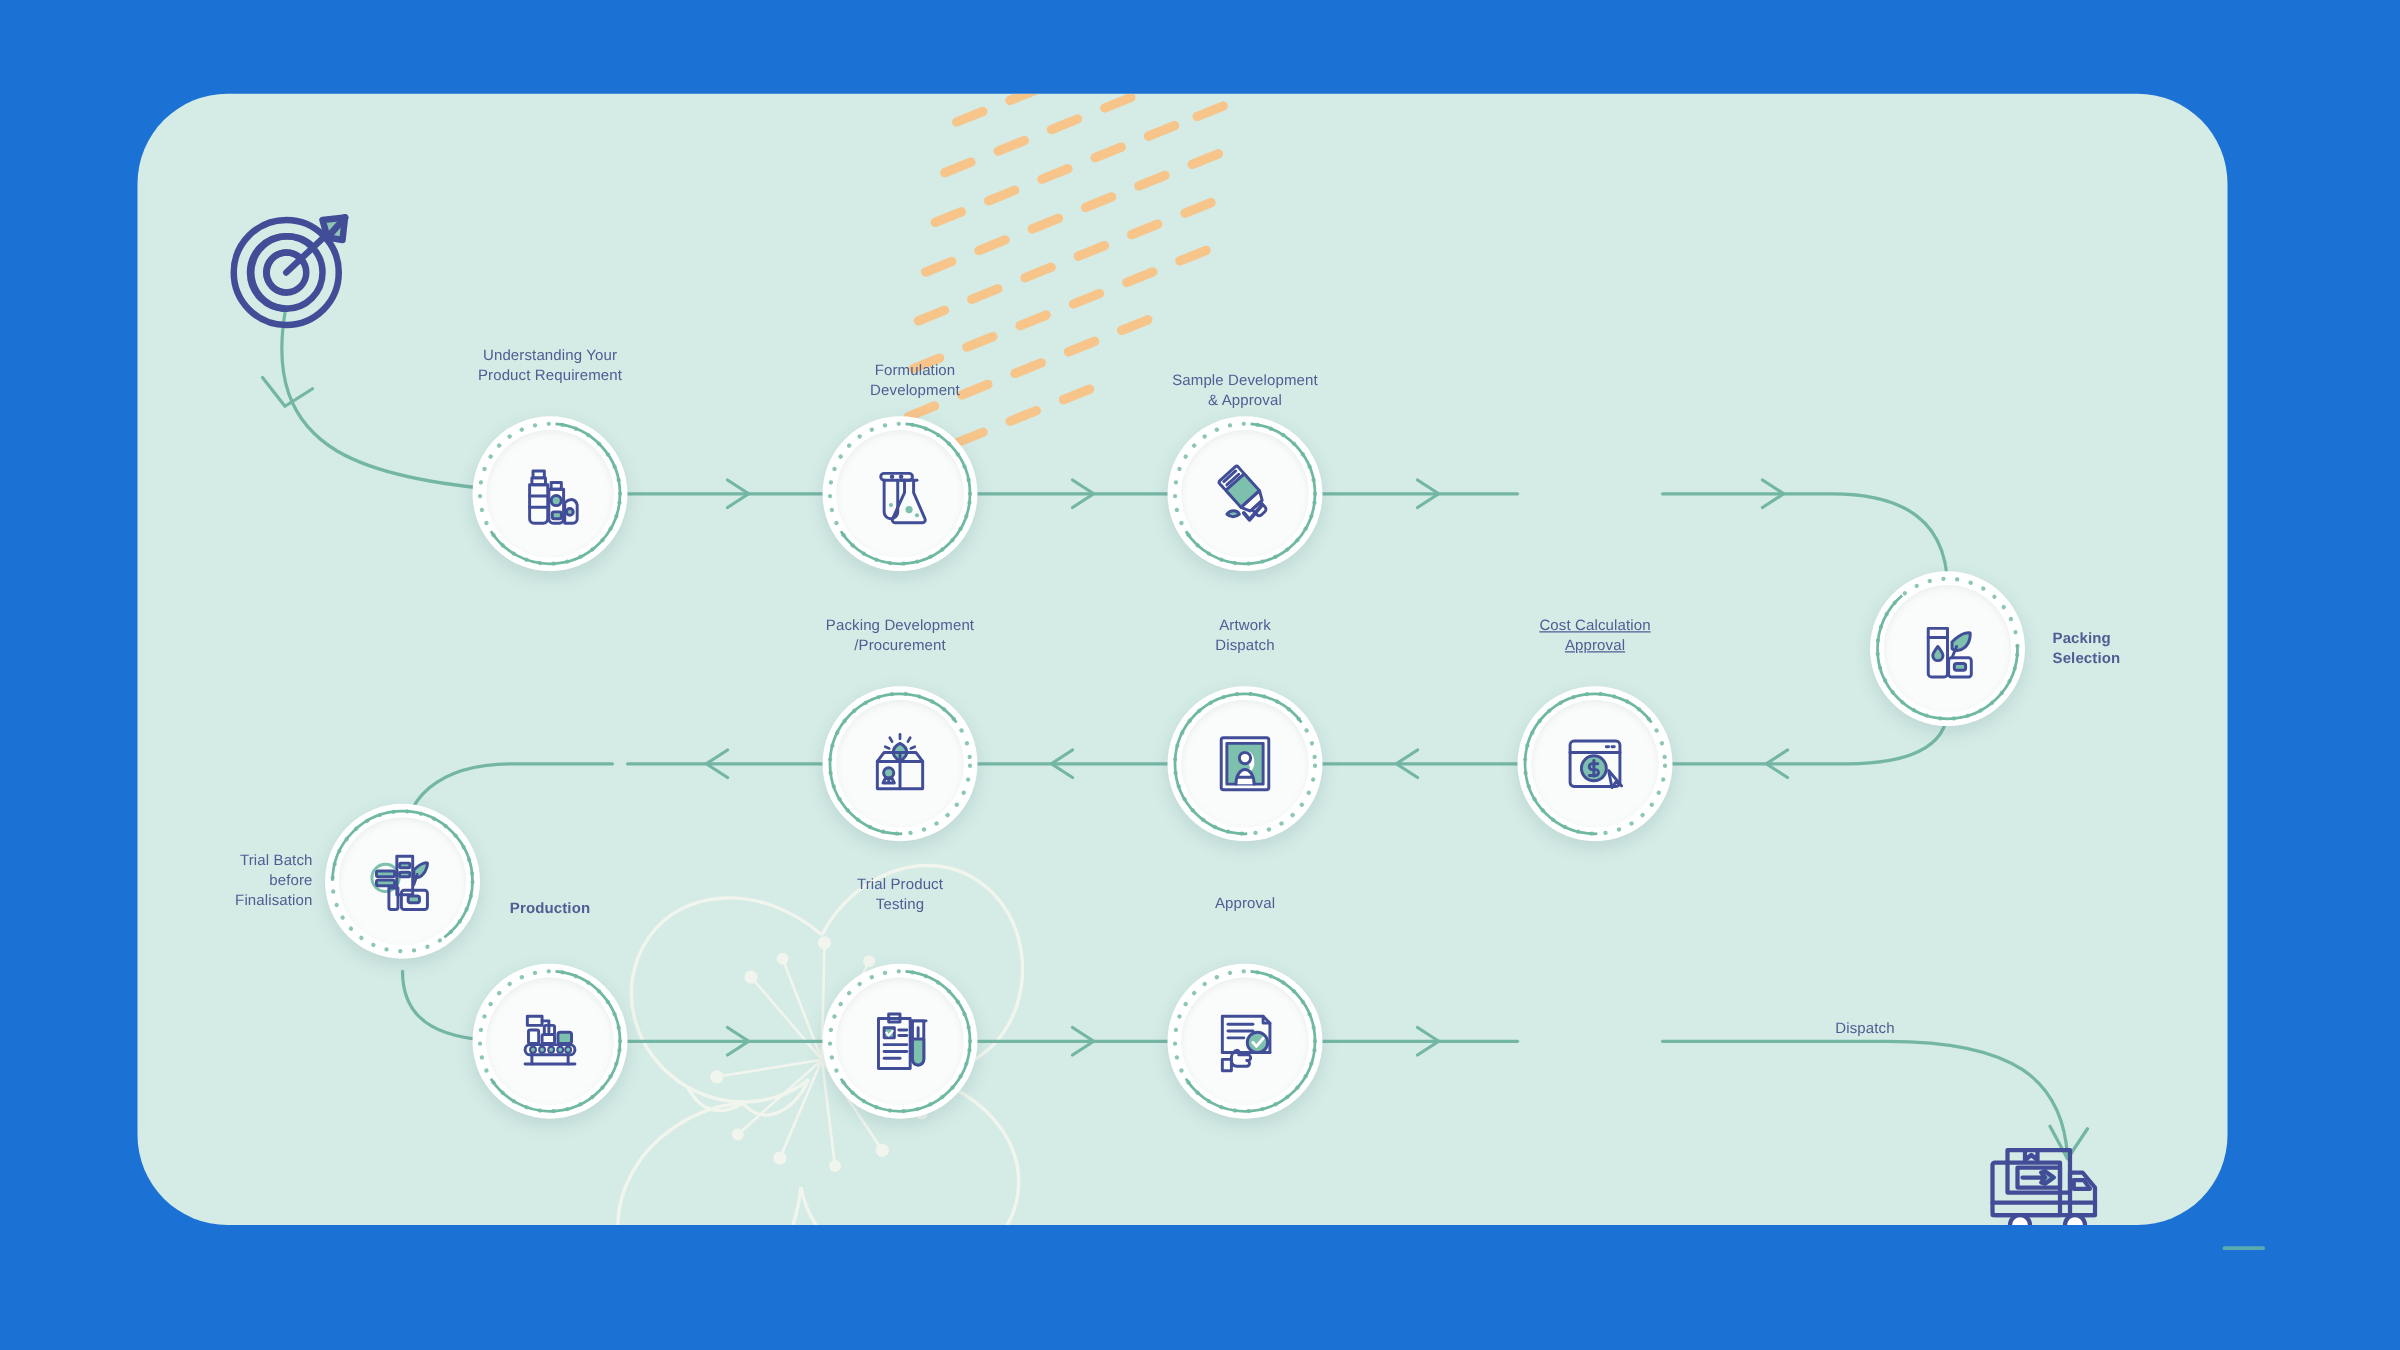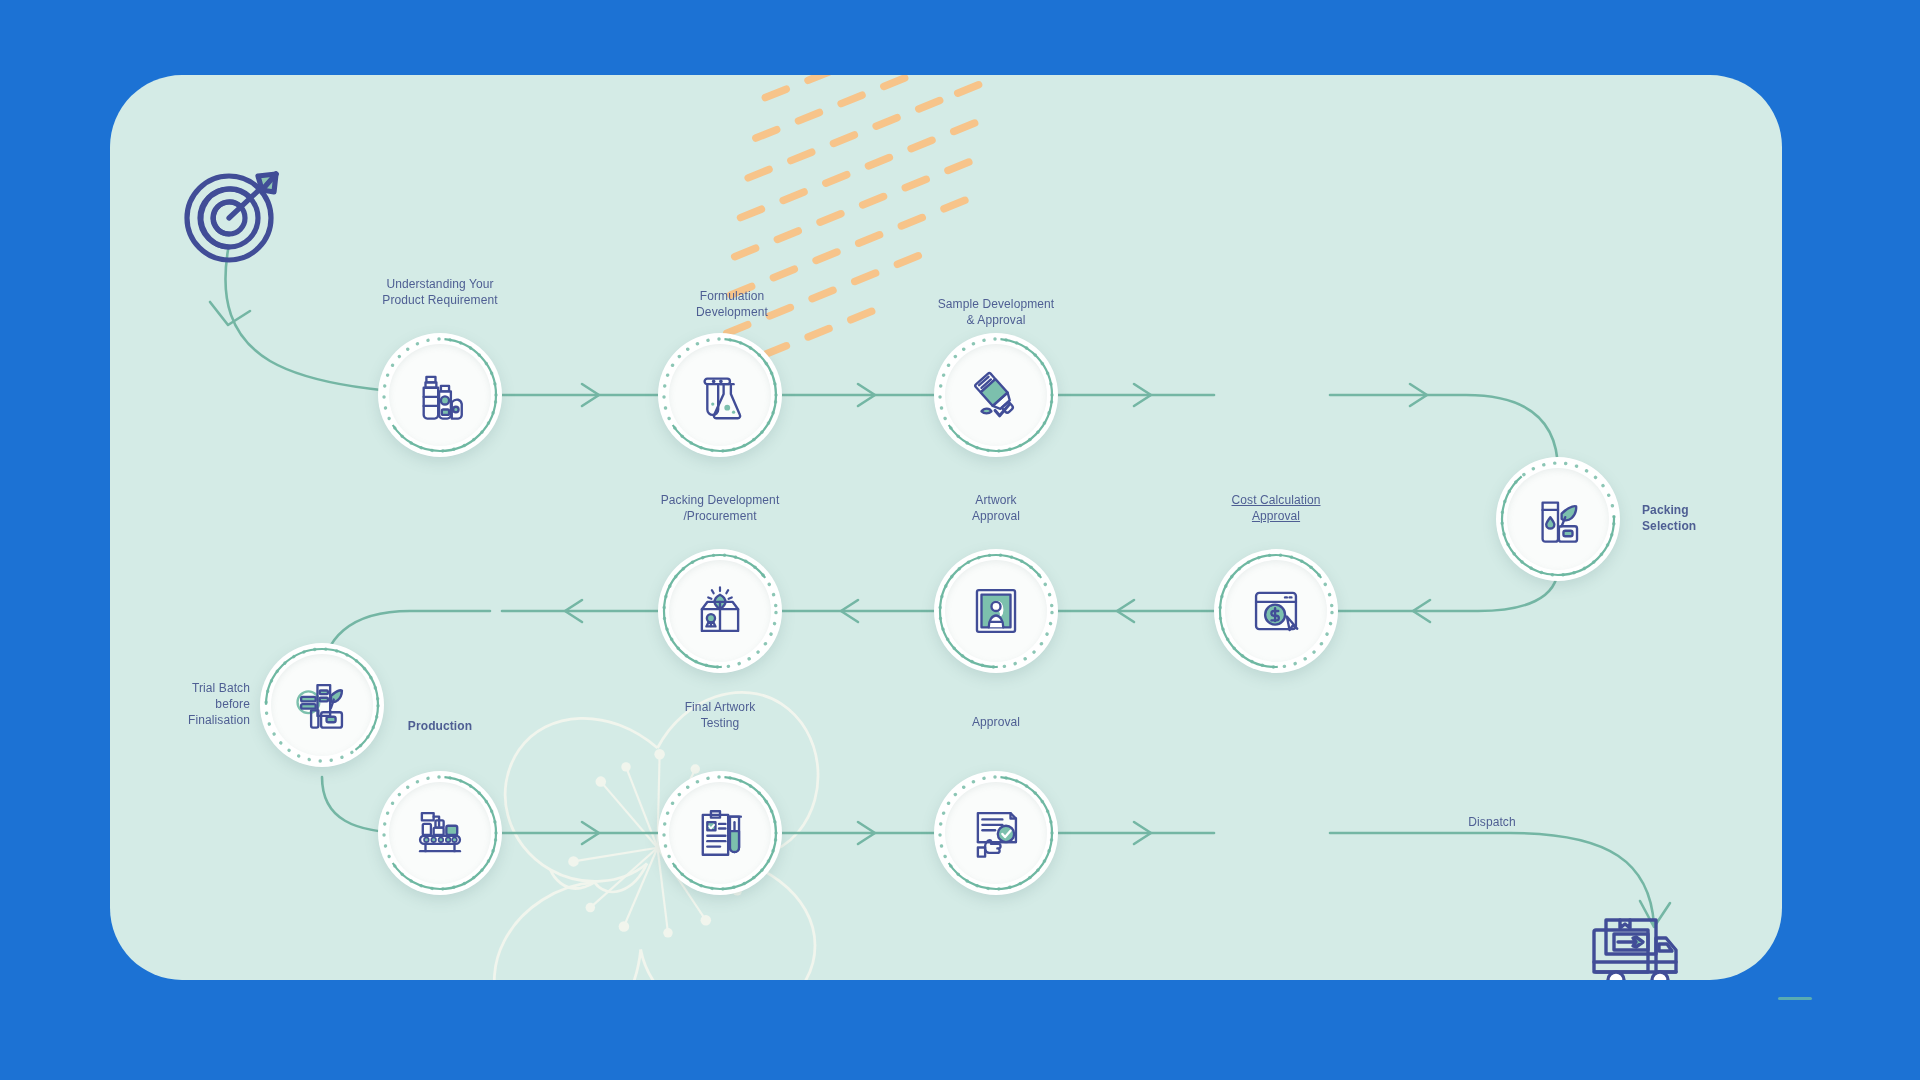--- a/index.html
+++ b/index.html
@@ -373,21 +373,21 @@
           <rect x="11" y="9" width="42" height="46" rx="2"></rect>
           <rect x="16" y="14" width="32" height="36" fill="#7cc0ad"></rect>
           <path d="M32 22 c5 0 7 4 7 9 c0 4-2 6-2 6" fill="#fff" stroke="#fff" stroke-width="2.4"></path>
           <circle cx="32" cy="27" r="5" fill="#fff" stroke="#414d97"></circle>
           <path d="M24 50 c0-8 4-13 8-13 s8 5 8 13" fill="#fff" stroke="#414d97"></path>
           <path d="M26 44 h12"></path>
         </svg>
       </div>
     </div>
     <div class="lbl" style="left:886px; top:418px;">Artwork
-Approval</div>
+Dispatch</div>
 
     <div class="node" style="left:610px; top:536px;">
       <div class="ring-outer"></div>
       <svg class="ring-dash" viewBox="0 0 124 124">
         <circle cx="62" cy="62" r="56" fill="none" stroke="#6fb8a2" stroke-width="2.2" stroke-dasharray="230 124" stroke-dashoffset="-86"></circle>
         <circle cx="62" cy="62" r="56" fill="none" stroke="#6fb8a2" stroke-width="3.4" stroke-dasharray="0.1 11" stroke-linecap="round" stroke-dashoffset="-46" opacity=".8"></circle>
       </svg>
       <div class="disc"></div>
       <div class="glyph">
         <svg viewBox="0 0 64 64" fill="none" stroke="#414d97" stroke-width="2.6" stroke-linecap="round" stroke-linejoin="round">
@@ -488,21 +488,21 @@
           <path d="M18 35 h20"></path>
             <path d="M18 41 h20"></path>
             <path d="M18 47 h14"></path>
           <path d="M43 14 h10 v34 a5 5 0 0 1-10 0 z"></path>
           <path d="M41 14 h14"></path>
           <path d="M43 30 h10 v18 a5 5 0 0 1-10 0 z" fill="#7cc0ad"></path>
           <path d="M48 20 v8"></path>
         </svg>
       </div>
     </div>
-    <div class="lbl" style="left:610px; top:625px;">Final Artwork
+    <div class="lbl" style="left:610px; top:625px;">Trial Product
 Testing</div>
 
     <div class="node" style="left:886px; top:758px;">
       <div class="ring-outer"></div>
       <svg class="ring-dash" viewBox="0 0 124 124">
         <circle cx="62" cy="62" r="56" fill="none" stroke="#6fb8a2" stroke-width="2.2" stroke-dasharray="230 124" stroke-dashoffset="86"></circle>
         <circle cx="62" cy="62" r="56" fill="none" stroke="#6fb8a2" stroke-width="3.4" stroke-dasharray="0.1 11" stroke-linecap="round" stroke-dashoffset="-218" opacity=".8"></circle>
       </svg>
       <div class="disc"></div>
       <div class="glyph">

